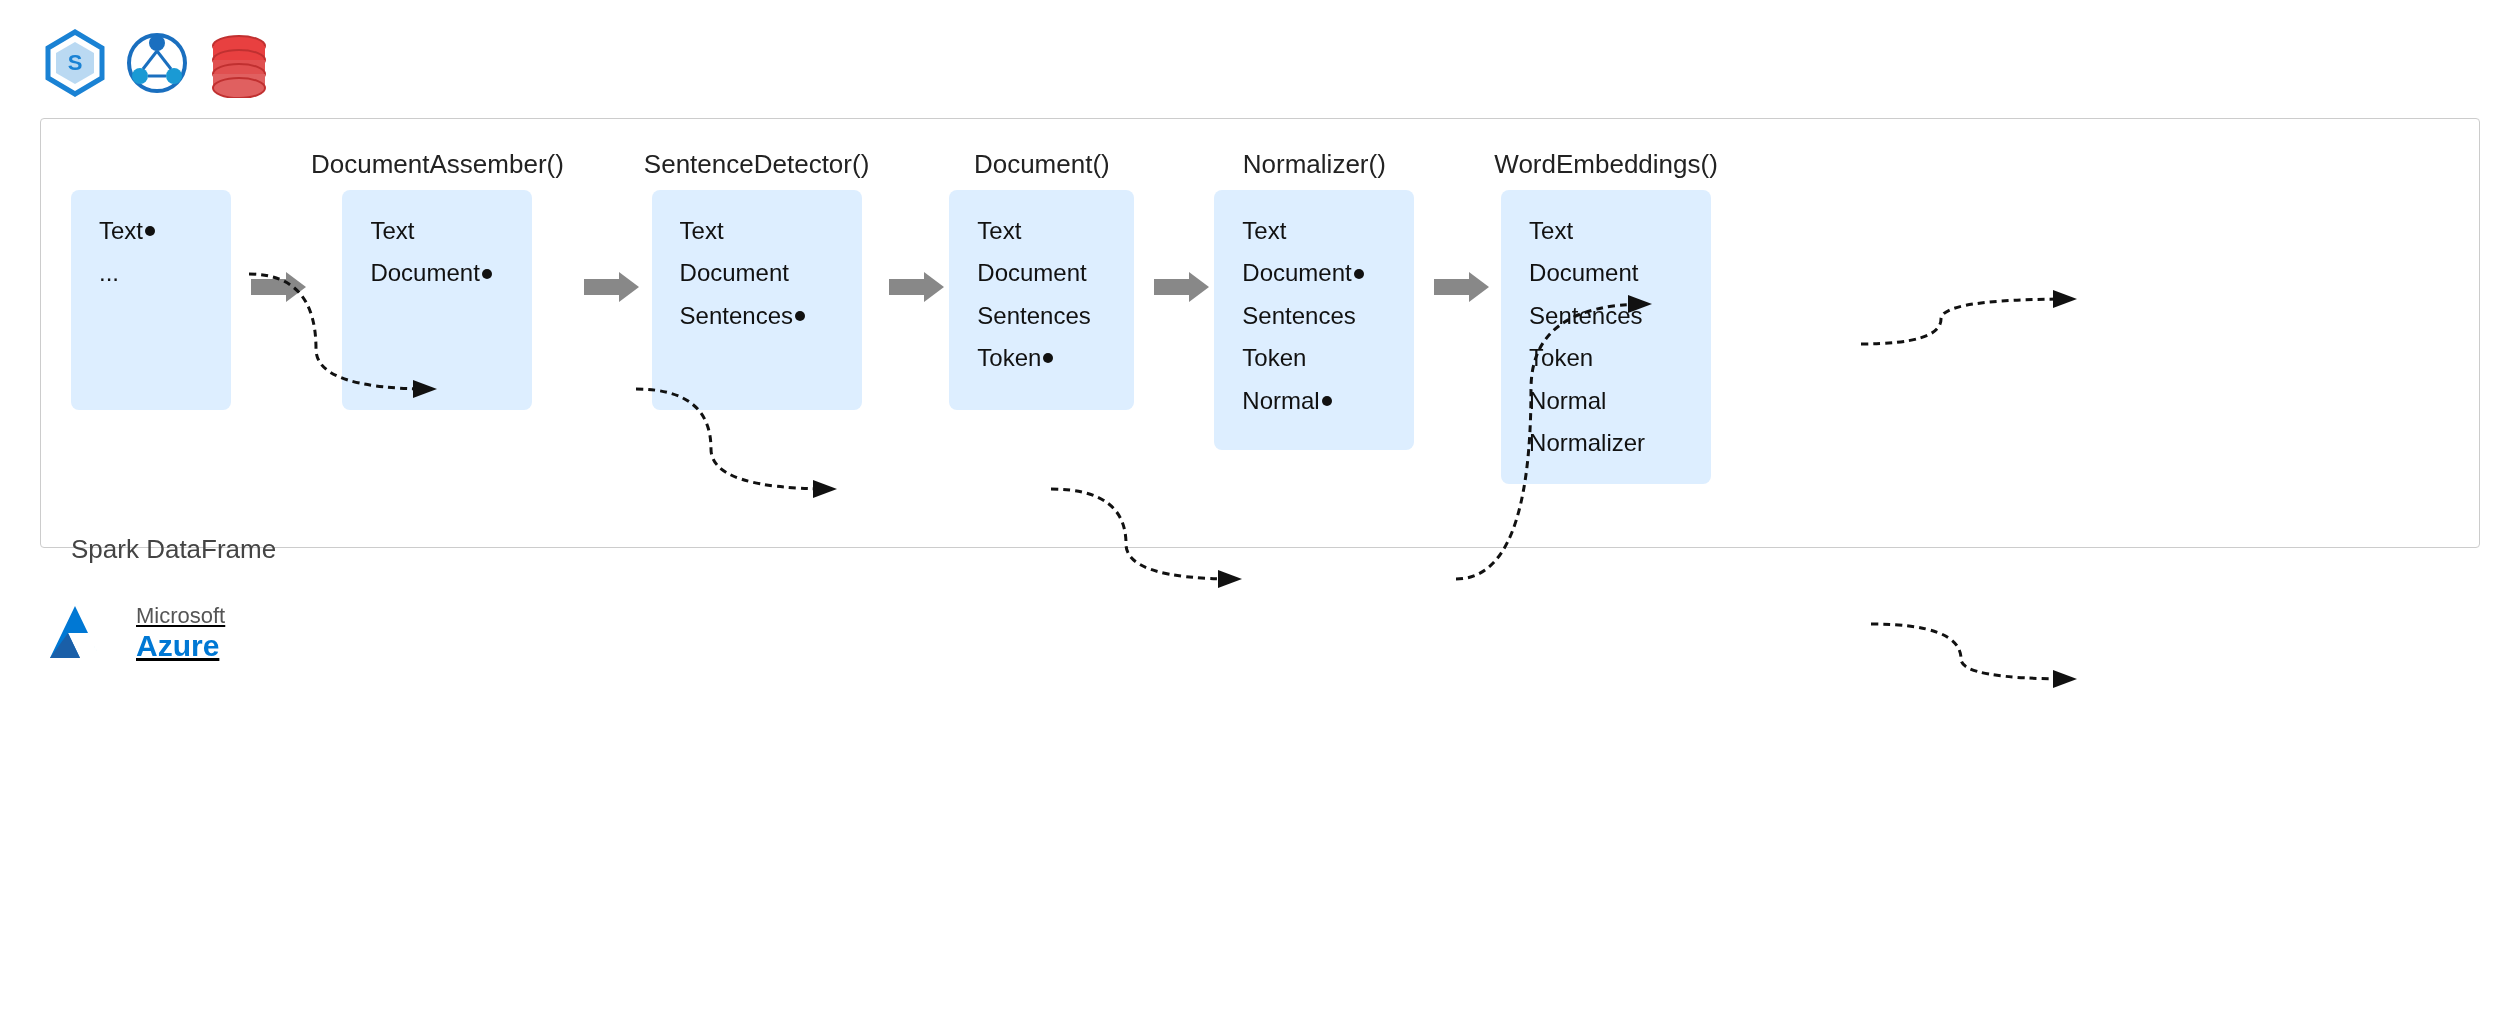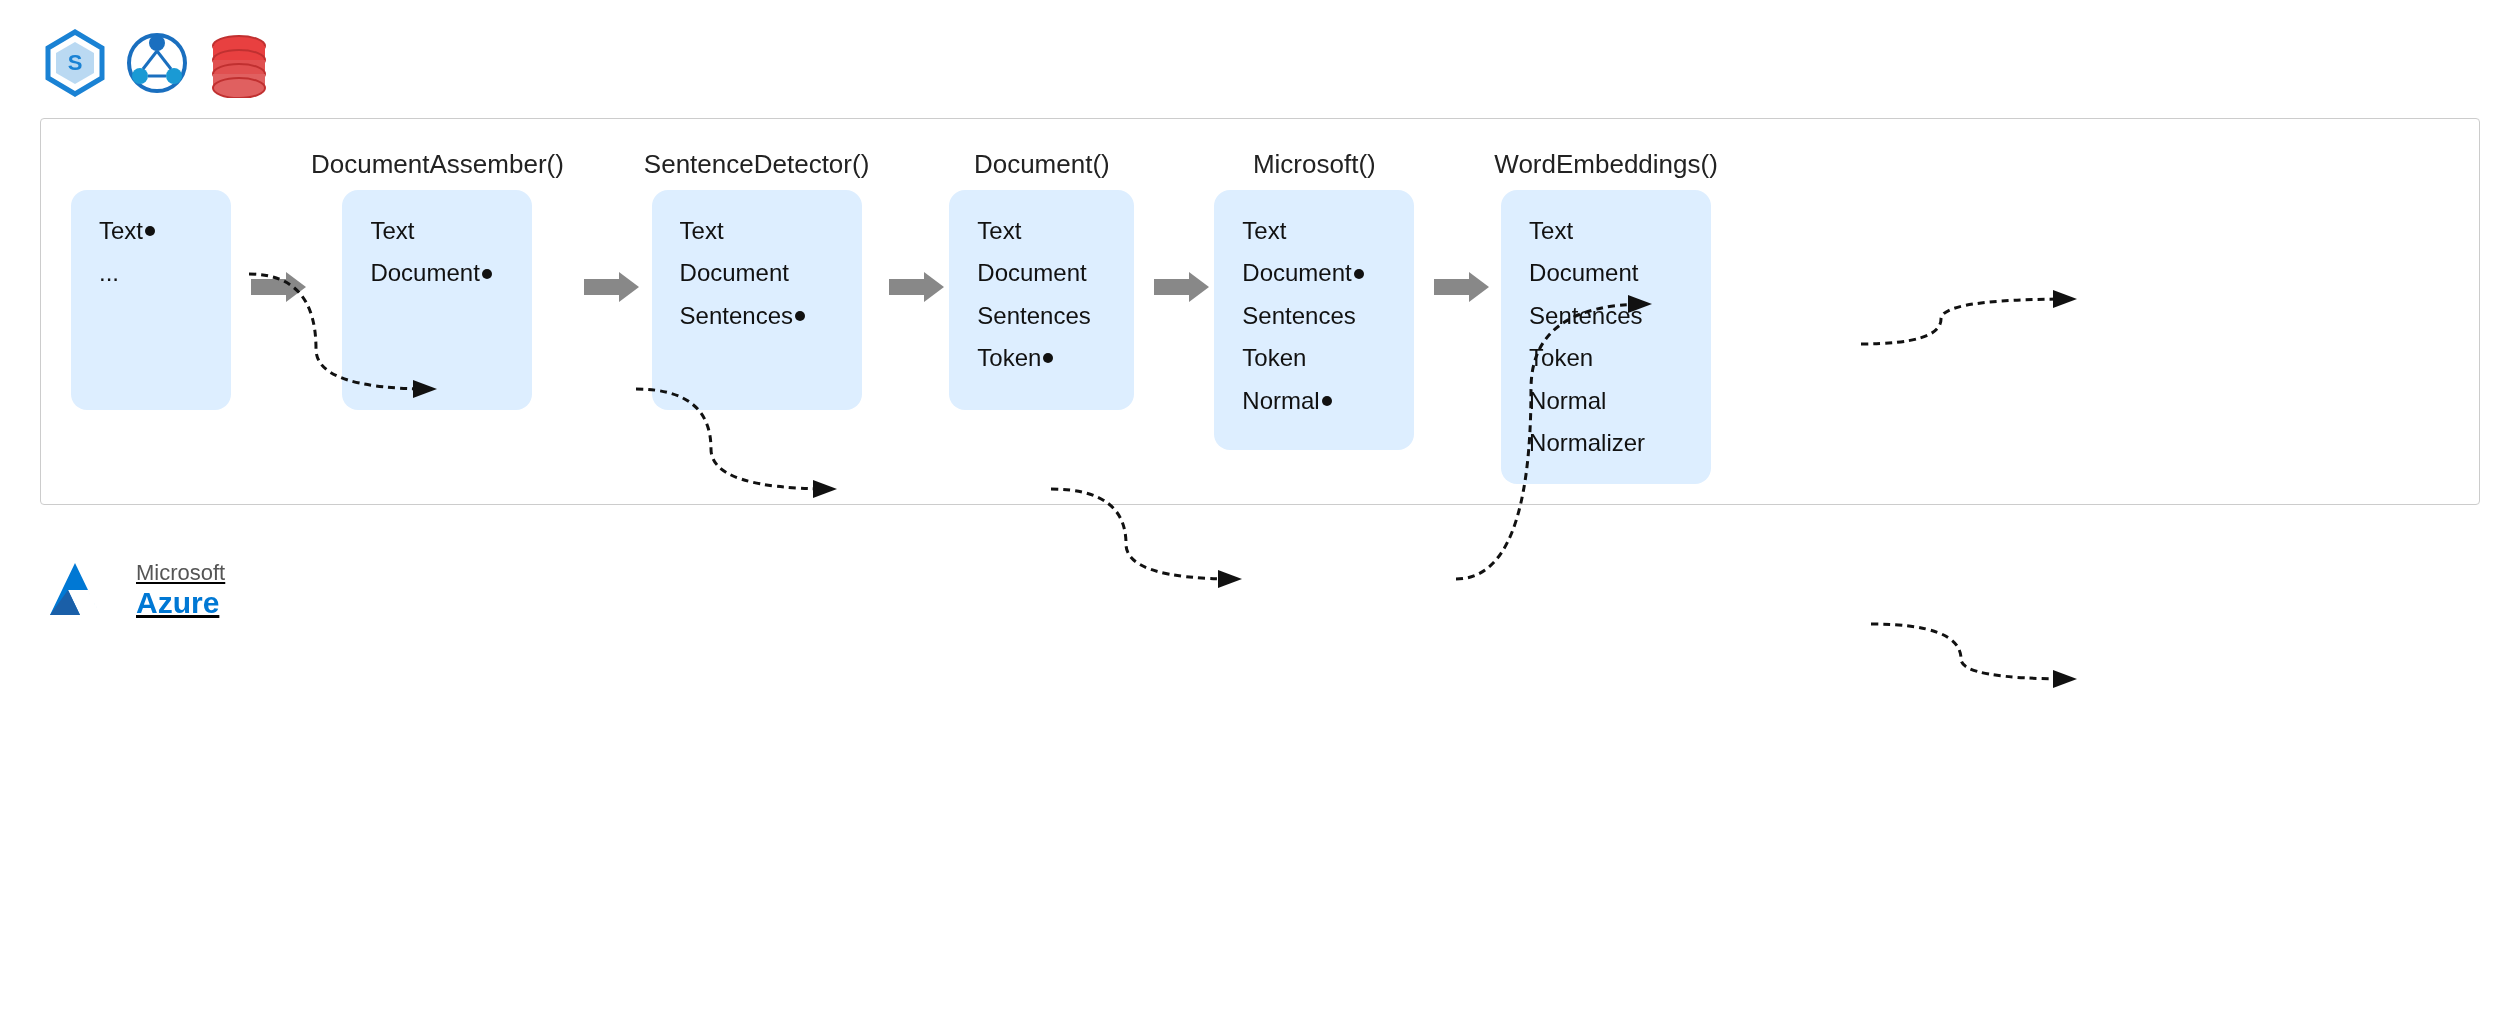--- a/index.html
+++ b/index.html
@@ -36,21 +36,21 @@
     .stage-label {
       font-size: 26px;
       color: #222;
       margin-bottom: 10px;
       white-space: nowrap;
       font-weight: 400;
     }
 
     .dataframe-box {
       background: #ddeeff;
-      border-radius: 16px;
+      border-radius: 8px;
       padding: 22px 28px;
       min-width: 170px;
       min-height: 220px;
       position: relative;
       display: flex;
       flex-direction: column;
       gap: 4px;
     }
 
     .dataframe-box .field {
@@ -248,21 +248,21 @@
         </div>
       </div>
 
       <div class="gap-arrow">
         <svg width="80" height="60" viewBox="0 0 80 60">
           <polygon points="20,22 55,22 55,15 75,30 55,45 55,38 20,38" fill="#888"></polygon>
         </svg>
       </div>
 
       <div class="stage-col">
-        <div class="stage-label">Microsoft()</div>
+        <div class="stage-label">Normalizer()</div>
         <div class="dataframe-box" style="min-width:200px; min-height:260px;">
           <div class="field">
             <span>Text</span>
           </div>
           <div class="field">
             <span>Document</span>
             <span class="dot"></span>
           </div>
           <div class="field">
             <span>Sentences</span>
@@ -322,20 +322,21 @@
 
       <path d="M 980,300 Q 1055,300 1055,355 Q 1055,390 1165,390" fill="none" stroke="#111" stroke-width="3" stroke-dasharray="7,5" marker-end="url(#arrowhead)"></path>
 
       <path d="M 1385,390 Q 1460,390 1460,200 Q 1460,115 1575,115" fill="none" stroke="#111" stroke-width="3" stroke-dasharray="7,5" marker-end="url(#arrowhead)"></path>
 
       <path d="M 1800,435 Q 1890,435 1890,470 Q 1890,490 2000,490" fill="none" stroke="#111" stroke-width="3" stroke-dasharray="7,5" marker-end="url(#arrowhead)"></path>
 
       <path d="M 1790,155 Q 1870,155 1870,130 Q 1870,110 2000,110" fill="none" stroke="#111" stroke-width="3" stroke-dasharray="7,5" marker-end="url(#arrowhead)"></path>
     </svg>
 
+    <div class="spark-label" style="position:relative; margin-top:12px; font-size:26px; color:#444;">Spark DataFrame</div>
   </div>
 </div>
 
 <div class="bottom-logo">
 
   <svg width="80" height="70" viewBox="0 0 80 70">
 
     <polygon points="10,60 35,8 48,35 28,35 40,60" fill="#0078d4"></polygon>
     <polygon points="35,8 60,60 48,35" fill="#50b4e0"></polygon>
     <polygon points="10,60 40,60 28,35" fill="#1a5fa8"></polygon>

